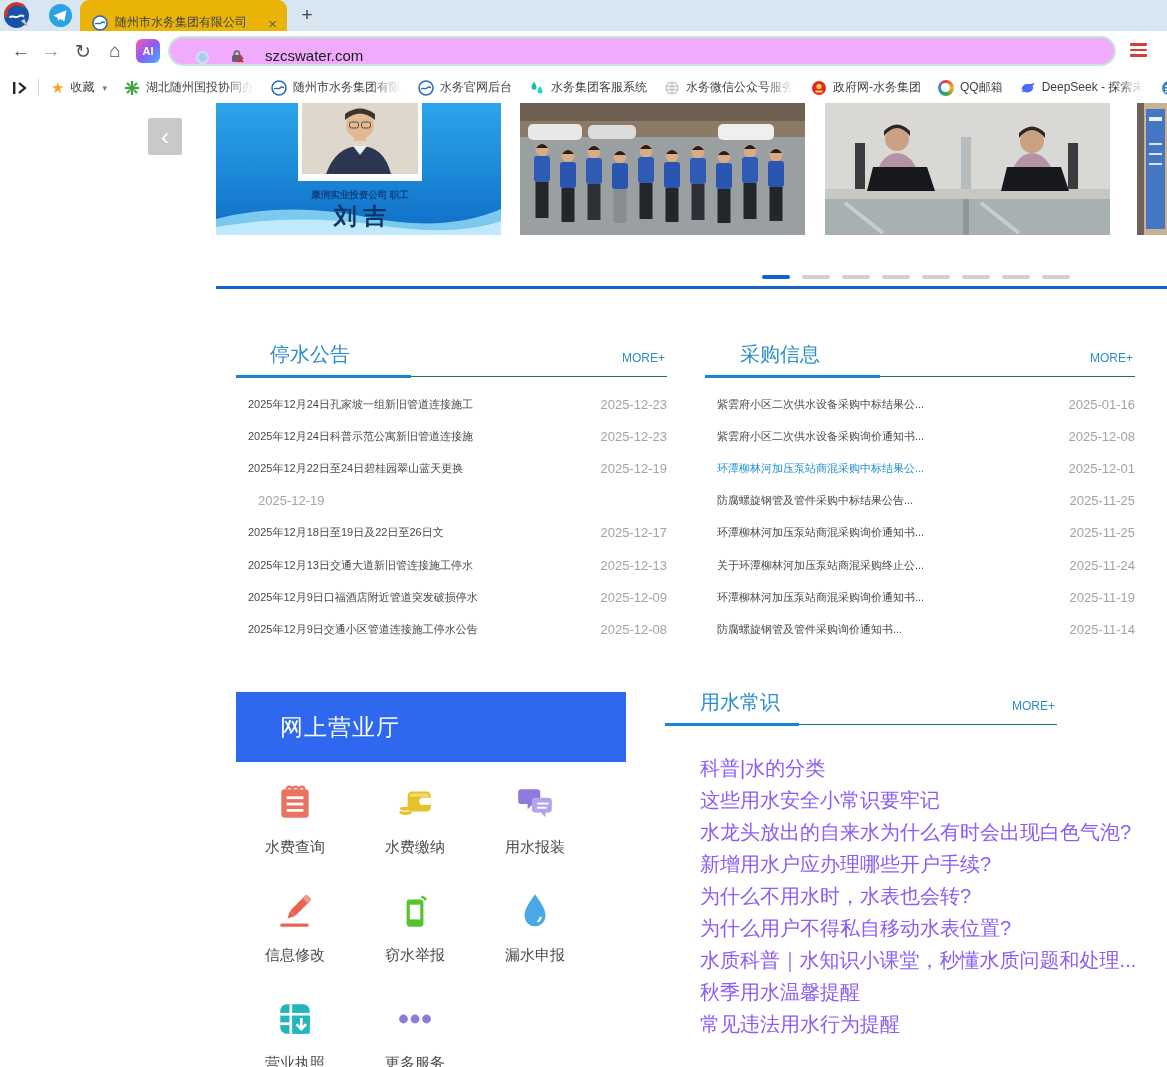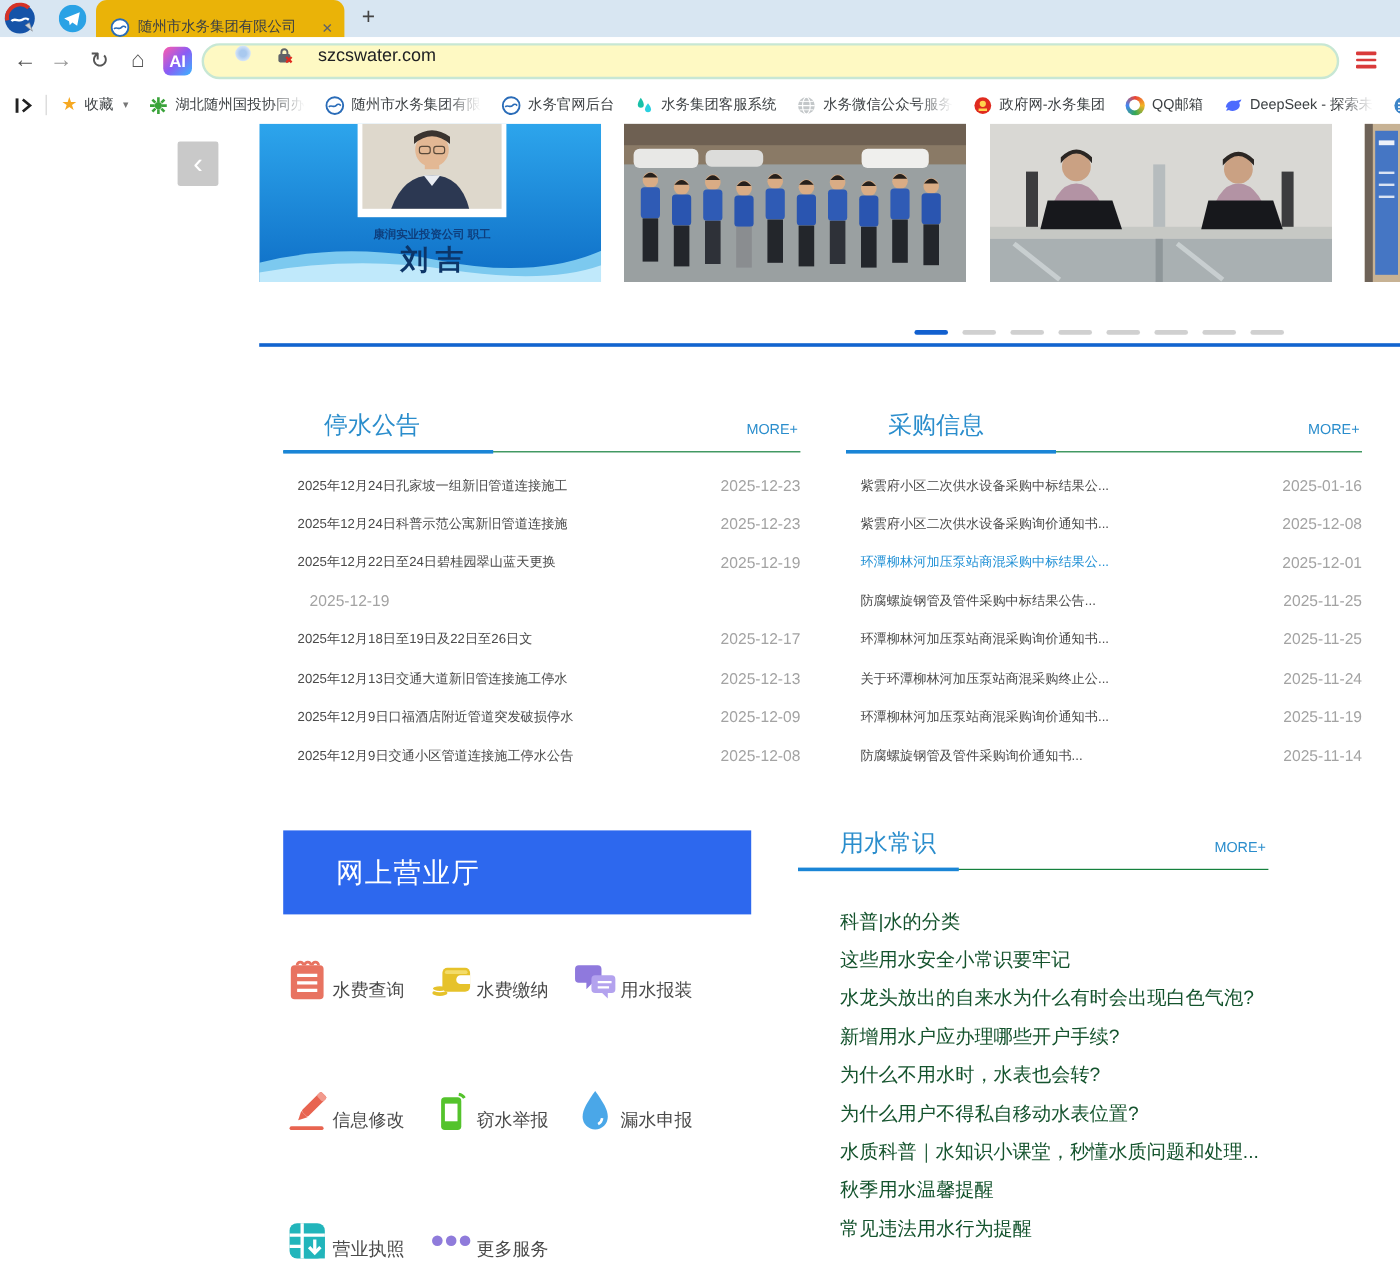--- a/index.html
+++ b/index.html
@@ -12,22 +12,22 @@
 .tg-btn{position:absolute;left:49px;top:4px;width:23px;height:23px}
 .tab{position:absolute;left:80px;top:0;width:207px;height:31px;background:#eab308;border-radius:9px 9px 0 0;display:flex;align-items:flex-end;padding:0 10px 0 12px;gap:7px}
 .tab-fav{width:16px;height:16px;flex:none}
 .tab-title{font-size:12px;color:#3c4043;white-space:nowrap;overflow:hidden;flex:1}
 .tab-close{color:#5f6368;font-size:15px;line-height:1;cursor:default}
 .newtab{position:absolute;left:294px;top:2px;width:26px;height:26px;font-size:19px;color:#444;display:flex;align-items:center;justify-content:center}
 
 .toolbar{position:absolute;left:0;top:31px;width:1167px;height:41px;background:#fff}
 .navbtn{position:absolute;top:7px;width:26px;height:26px;display:flex;align-items:center;justify-content:center;font-size:19px;color:#555}
 .navbtn.back{left:8px}.navbtn.fwd{left:38px;color:#999}.navbtn.reload{left:70px}.navbtn.home{left:102px}
-.ai-btn{position:absolute;left:136px;top:8px;width:24px;height:24px;border-radius:6px;background:linear-gradient(135deg,#ff5bab,#8a5cf5 50%,#38b6ff);color:#fff;font-size:14px;font-weight:bold;display:flex;align-items:center;justify-content:center}
-.urlbar{position:absolute;left:168px;top:5px;width:948px;height:30px;border:2px solid #c7e7d4;border-radius:15px;background:#fef9c3;display:flex;align-items:flex-start;padding-left:26px;gap:20px}
+.ai-btn{position:absolute;left:136px;top:8px;width:24px;height:24px;border-radius:6px;background:linear-gradient(135deg,#ff5bab,#8a5cf5 50%,#38b6ff);color:#fff;font-size:11px;font-weight:bold;display:flex;align-items:center;justify-content:center}
+.urlbar{position:absolute;left:168px;top:5px;width:948px;height:30px;border:2px solid #c7e7d4;border-radius:15px;background:#f0abfc;display:flex;align-items:flex-end;padding-left:26px;gap:20px}
 .site-dot{width:13px;height:13px;border-radius:50%;background:radial-gradient(circle,#a9c9ef 30%,#dce9f8 75%)}
 .lock-x{width:16px;height:16px}
 .url-input{border:none;outline:none;font-size:15px;color:#202124;font-family:inherit;width:300px;background:transparent}
 .menu-red{position:absolute;left:1130px;top:12px;width:17px;height:14px;display:flex;flex-direction:column;justify-content:space-between}
 .menu-red i{display:block;height:2.6px;background:#d93a3a;border-radius:1px}
 
 .bookmarksbar{position:absolute;left:0;top:72px;width:1167px;height:31px;background:#fff;display:flex;align-items:center;padding-left:10px;white-space:nowrap}
 .bm-toggle{width:20px;height:16px;margin-right:8px;flex:none}
 .bm-sep{width:1px;height:17px;background:#d5d5d5;margin-right:12px;flex:none}
 .bm{display:inline-flex;align-items:center;gap:6px;margin-right:17px;font-size:12px;color:#3c4043;flex:none}
@@ -63,30 +63,30 @@
 .outage .sec-title{left:34px}.procurement .sec-title{left:35px}
 .outage .blue-seg,.procurement .blue-seg{width:175px}
 .news-list{list-style:none;margin-top:11px}
 .news-list li{height:32.2px;display:flex;justify-content:space-between;align-items:center;padding-left:12px}
 .nt{font-size:11px;color:#4a4a4a;white-space:nowrap;overflow:hidden;text-overflow:ellipsis}
 .nd{font-size:13px;color:#a3a3a3;flex:none;margin-left:10px}
 li.hl .nt{color:#1e8fd5}
 
 .hall-banner{position:absolute;left:236px;top:692px;width:390px;height:70px;background:#2d68ee;color:#fff;display:flex;align-items:center;padding-left:44px;font-size:23px;letter-spacing:1px}
 .services{position:absolute;left:235px;top:782px;width:362px;display:grid;grid-template-columns:repeat(3,120px);row-gap:36px}
-.svc{display:flex;flex-direction:row;align-items:center;height:72px}
+.svc{display:flex;flex-direction:column;align-items:center;height:72px}
 .svc-icon{width:42px;height:42px}
 .svc-icon svg{display:block;width:100%;height:100%}
 .svc-label{margin-top:14px;font-size:15px;color:#4a4a4a}
 
 .knowledge{left:665px;top:688px;width:392px}
 .knowledge .sec-title{left:35px}
 .knowledge .blue-seg{width:134px}
 .k-list{list-style:none;margin-top:27px}
-.k-list li{height:32px;display:flex;align-items:center;padding-left:35px;font-size:16px;color:#14532d;white-space:nowrap}
+.k-list li{height:32px;display:flex;align-items:center;padding-left:35px;font-size:20px;color:#8b5cf6;white-space:nowrap}
 </style>
 </head>
 <body>
 
 <div class="tabstrip">
   <span class="browser-logo">
     <svg viewBox="0 0 27 27">
         <circle cx="13.5" cy="13.5" r="12.5" fill="#1553a8"></circle>
         <path d="M3 15 A11 11 0 0 1 21 4.5" stroke="#d63327" stroke-width="3.4" fill="none"></path>
         <path d="M6.5 15.5c3-3 6 1 9-1s4-1 5.5 0" stroke="#fff" stroke-width="2" fill="none"></path>

